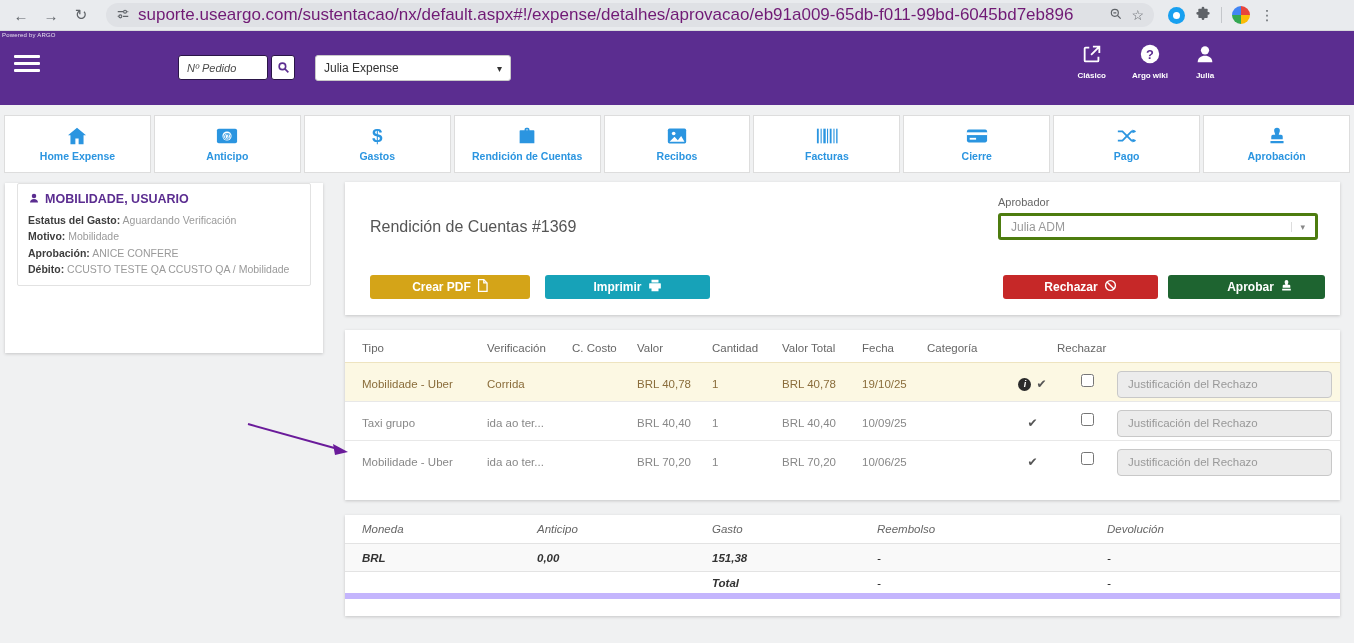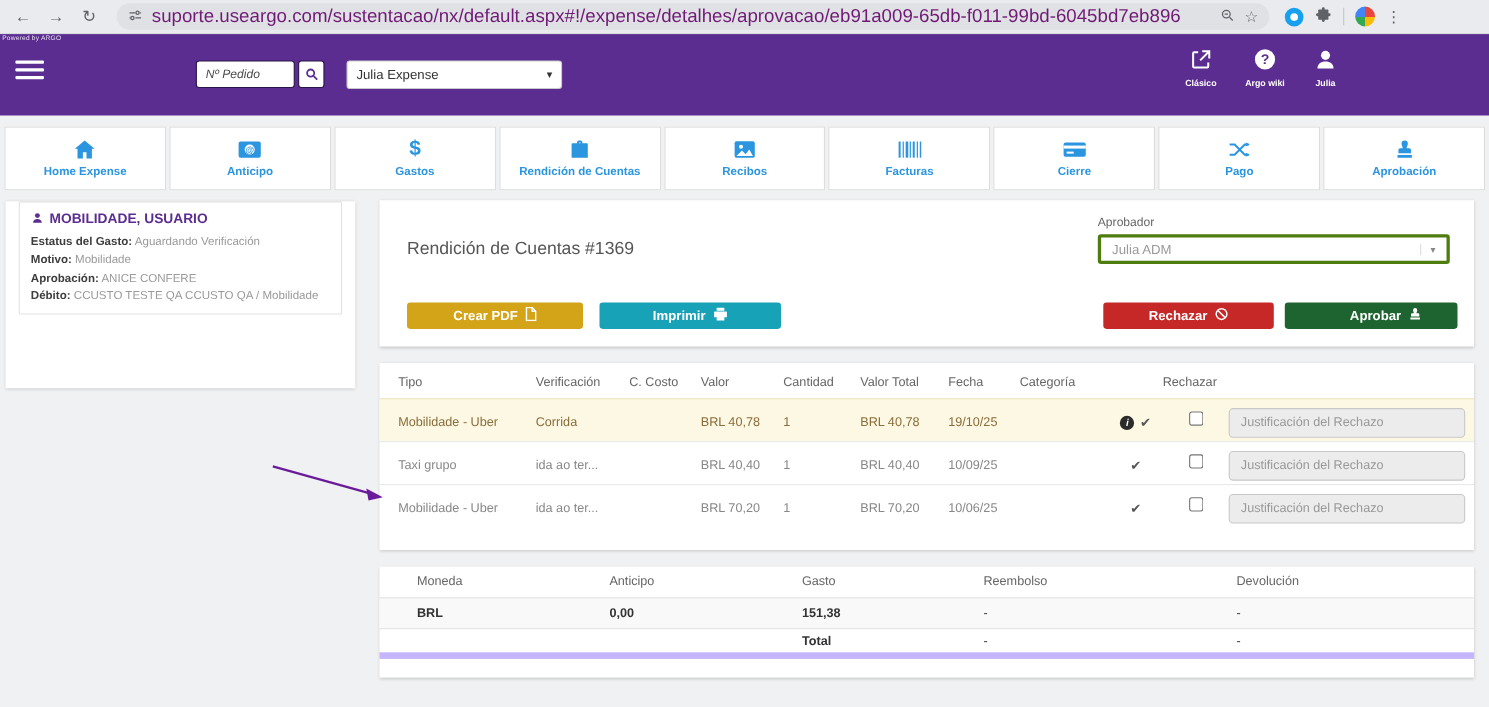--- a/index.html
+++ b/index.html
@@ -128,21 +128,21 @@
   .reject-input {
     width:100%; height:27px; background:#ececec; border:1px solid #c8c8c8; border-radius:4px;
     padding:0 10px; font-size:11.5px; font-family:inherit; color:#444; outline:none;
   }
   .reject-input::placeholder { color:#999; }
 
   
   .summarycard { left:345px; top:515px; width:995px; height:101px; }
   .sum-grid {
     display:grid; grid-template-columns:175px 175px 165px 230px 1fr;
-    align-items:center; padding:0 34px;
+    align-items:center; padding:0 17px;font-style:italic;
   }
   .sum-head { height:28px; font-size:11.5px; color:#666; }
   .sum-row { height:28px; border-top:1px solid #e3e3e3; font-size:11.5px; color:#333; }
   .sum-row.shaded { background:#f9f9f9; }
   .sum-row b { font-weight:bold; }
   .sum-row:last-child { border-bottom:6px solid #c4b5fd; }
 
   
   .annot { position:absolute; left:230px; top:408px; pointer-events:none; }
 </style>

